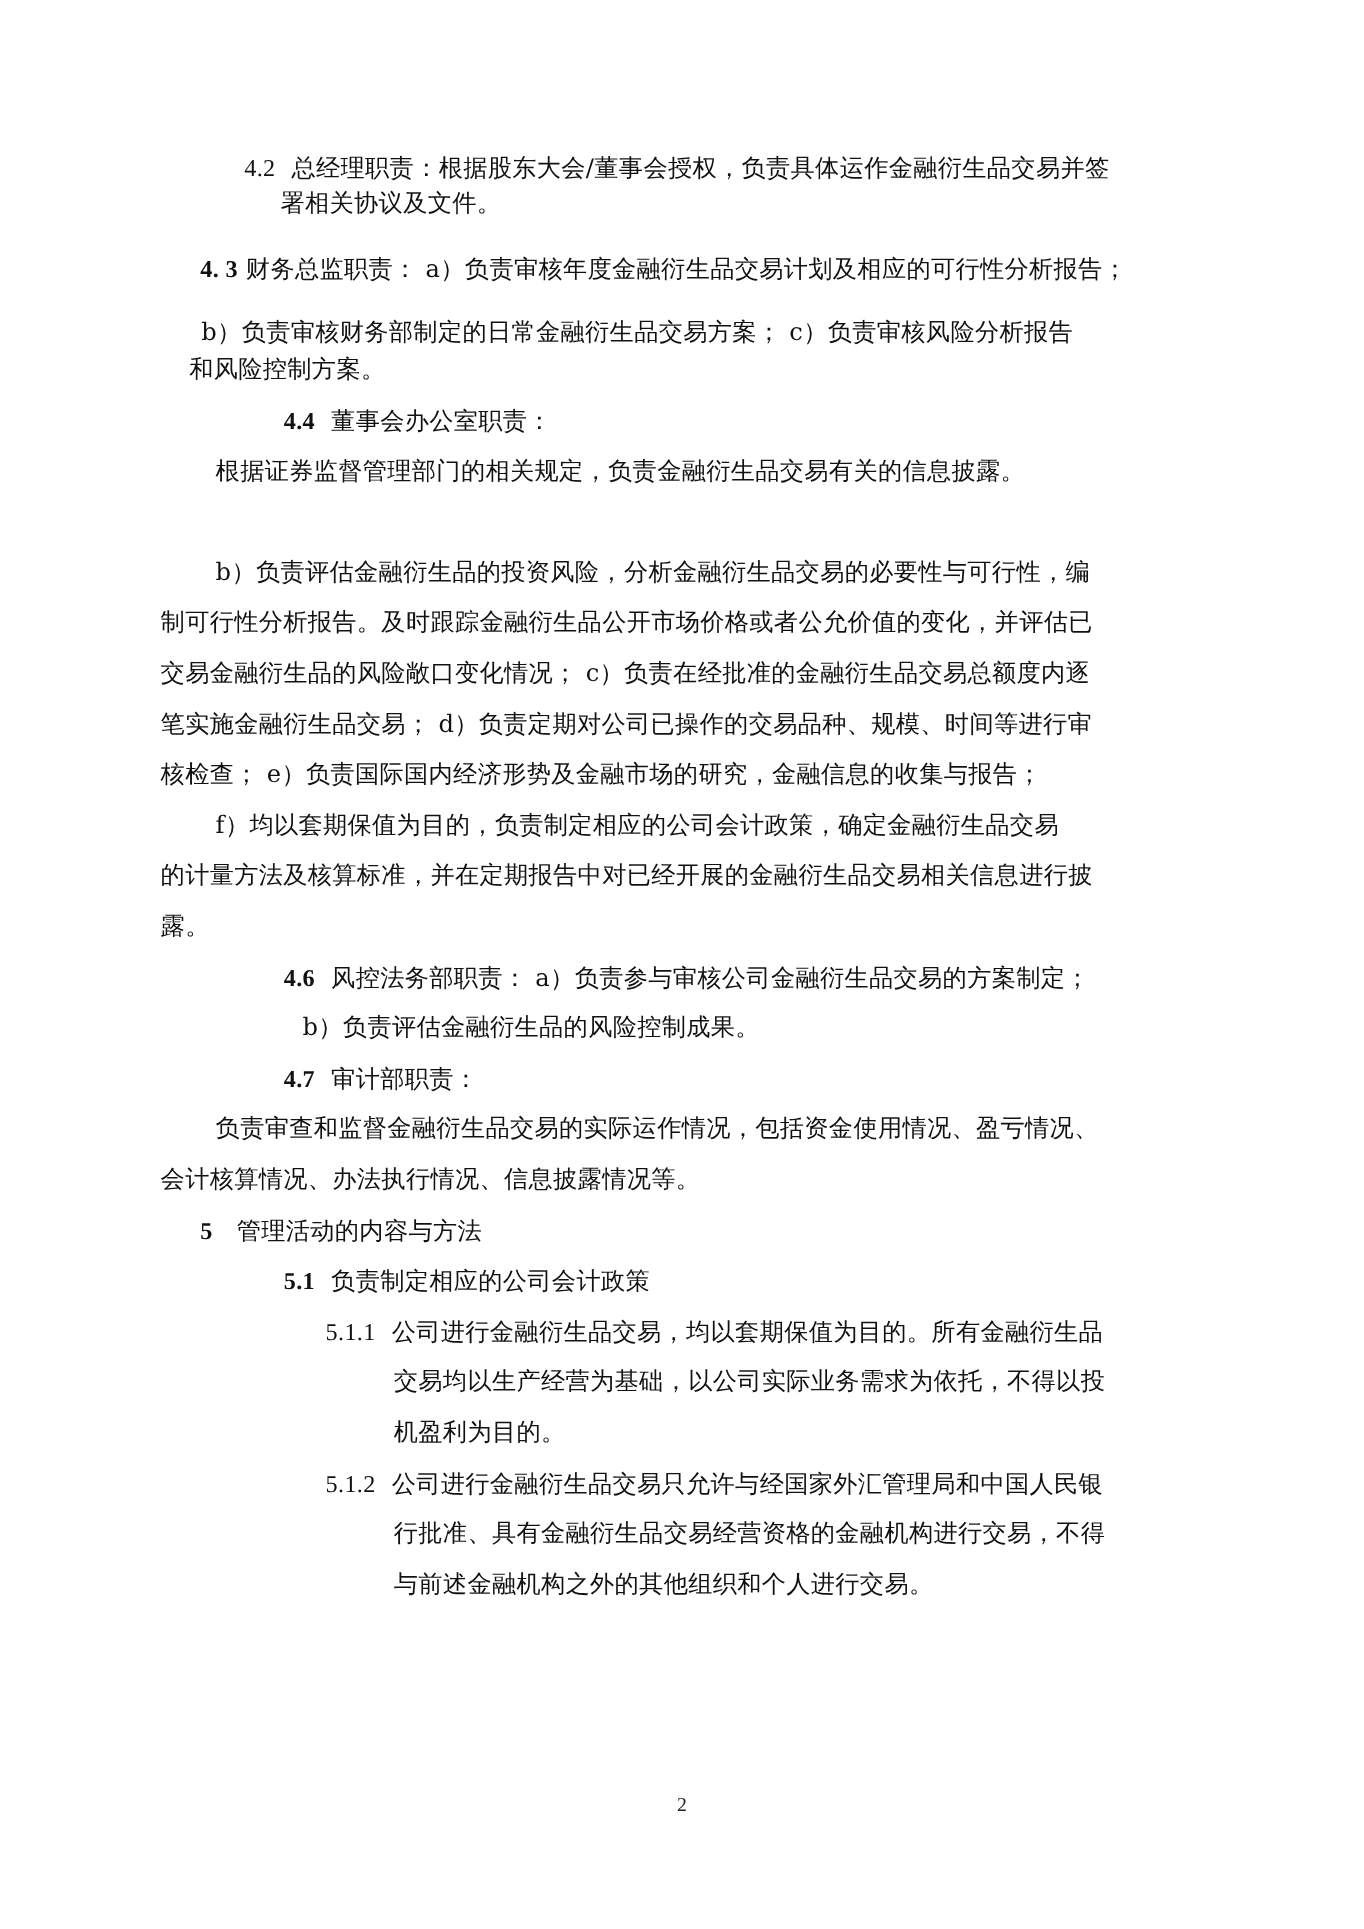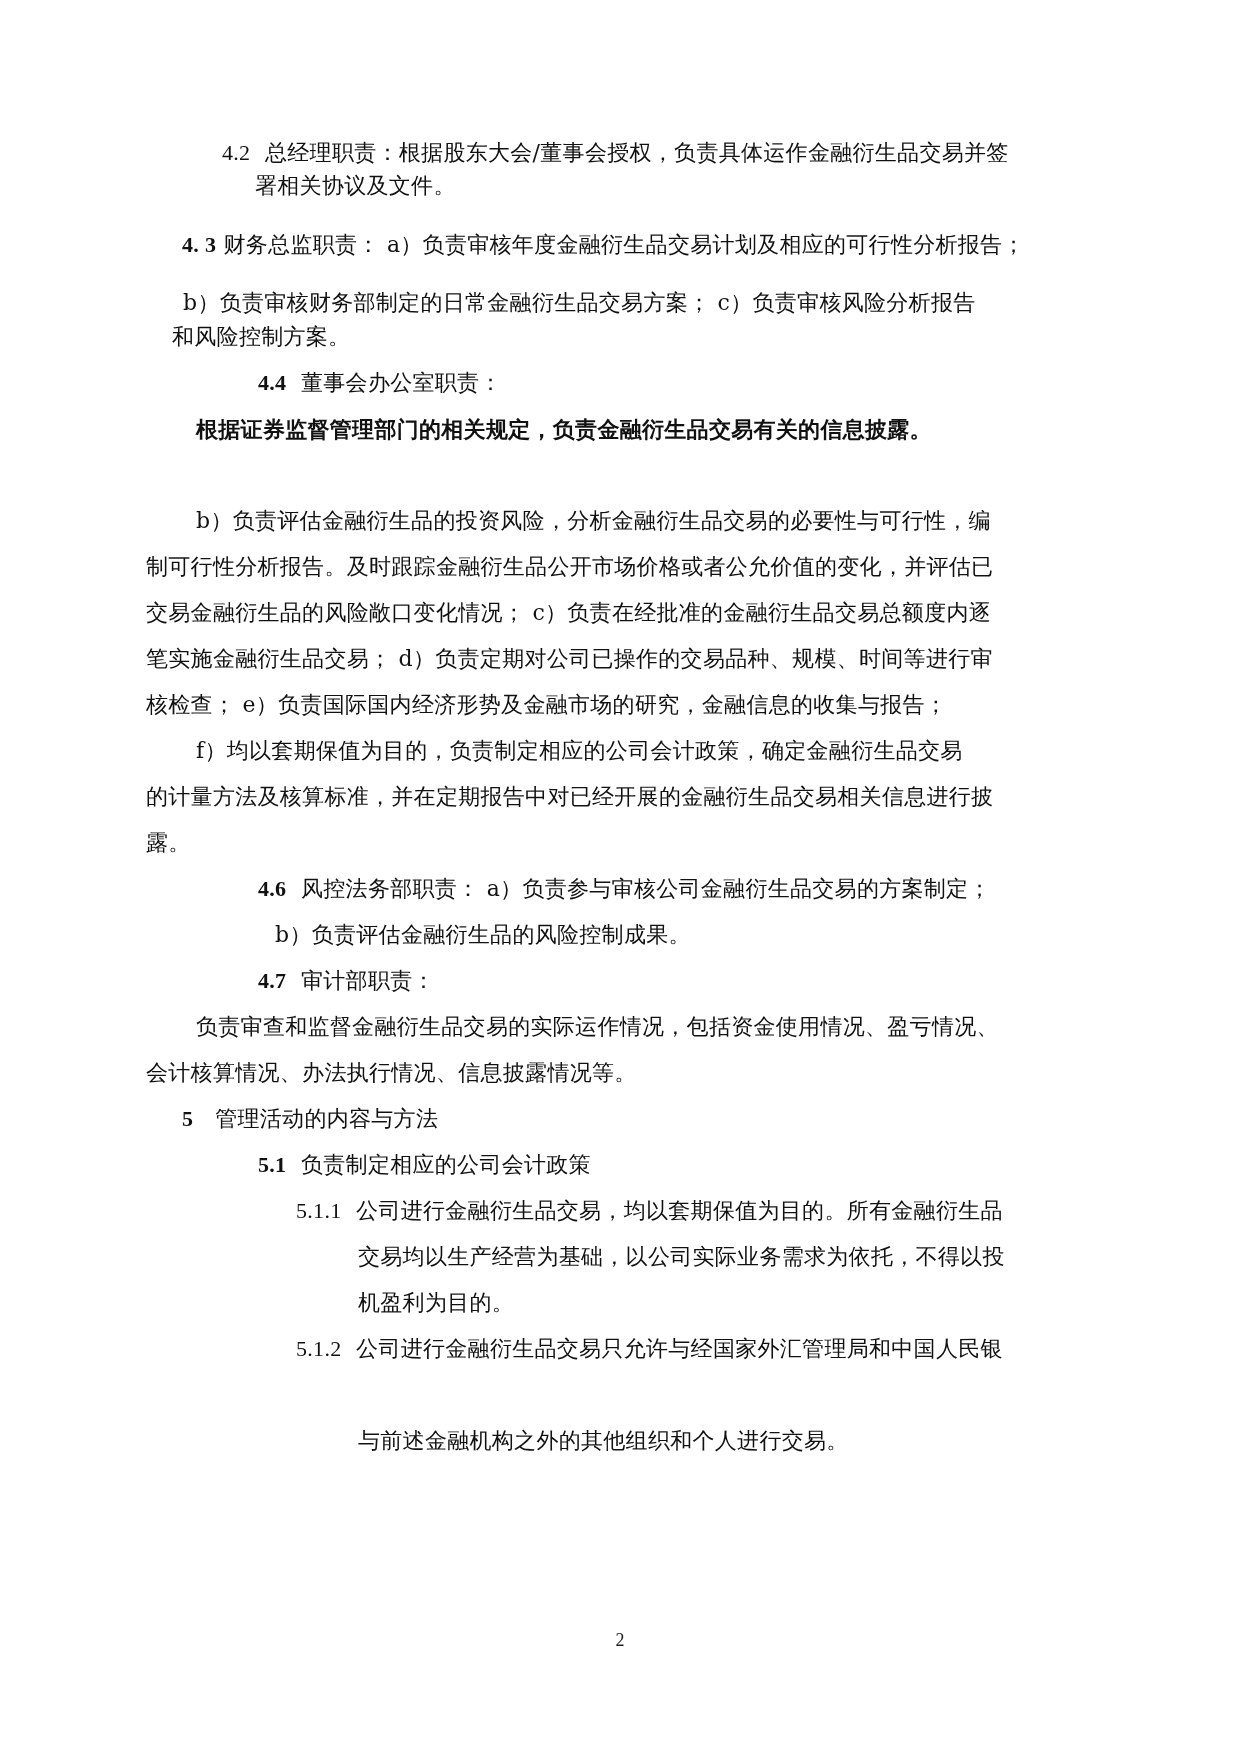--- a/index.html
+++ b/index.html
@@ -57,21 +57,21 @@
     <span class="num bold">4. 3</span>
     <span>财务总监职责：  a）负责审核年度金融衍生品交易计划及相应的可行性分析报告；</span>
   </div>
   <div class="line" style="left:183px; top:276px;margin-top:12px;">b）负责审核财务部制定的日常金融衍生品交易方案；  c）负责审核风险分析报告</div>
   <div class="line" style="left:172px; top:322px;">和风险控制方案。</div>
 
   <div class="line" style="left:222px; top:368px;">
     <span class="num bold">4.4</span>&nbsp;
     <span>董事会办公室职责：</span>
   </div>
-  <div class="line" style="left:196px; top:414px;font-weight:bold;">根据证券监督管理部门的相关规定，负责金融衍生品交易有关的信息披露。</div>
+  <div class="line" style="left:196px; top:414px;">根据证券监督管理部门的相关规定，负责金融衍生品交易有关的信息披露。</div>
 
   <div class="line" style="left:196px; top:506px;">b）负责评估金融衍生品的投资风险，分析金融衍生品交易的必要性与可行性，编</div>
   <div class="line" style="left:146px; top:552px;">制可行性分析报告。及时跟踪金融衍生品公开市场价格或者公允价值的变化，并评估已</div>
   <div class="line" style="left:146px; top:598px;">交易金融衍生品的风险敞口变化情况；  c）负责在经批准的金融衍生品交易总额度内逐</div>
   <div class="line" style="left:146px; top:644px;">笔实施金融衍生品交易；  d）负责定期对公司已操作的交易品种、规模、时间等进行审</div>
   <div class="line" style="left:146px; top:690px;">核检查；  e）负责国际国内经济形势及金融市场的研究，金融信息的收集与报告；</div>
   <div class="line" style="left:196px; top:736px;">f）均以套期保值为目的，负责制定相应的公司会计政策，确定金融衍生品交易</div>
   <div class="line" style="left:146px; top:782px;">的计量方法及核算标准，并在定期报告中对已经开展的金融衍生品交易相关信息进行披</div>
   <div class="line" style="left:146px; top:828px;">露。</div>
 
@@ -102,16 +102,17 @@
     <span class="num">5.1.1</span>&nbsp;
     <span>公司进行金融衍生品交易，均以套期保值为目的。所有金融衍生品</span>
   </div>
   <div class="line" style="left:358px; top:1242px;">交易均以生产经营为基础，以公司实际业务需求为依托，不得以投</div>
   <div class="line" style="left:358px; top:1288px;">机盈利为目的。</div>
 
   <div class="line" style="left:296px; top:1334px;">
     <span class="num">5.1.2</span>&nbsp;
     <span>公司进行金融衍生品交易只允许与经国家外汇管理局和中国人民银</span>
   </div>
+  <div class="line" style="left:358px; top:1380px;">行批准、具有金融衍生品交易经营资格的金融机构进行交易，不得</div>
   <div class="line" style="left:358px; top:1426px;">与前述金融机构之外的其他组织和个人进行交易。</div>
 
   <div class="page-number">2</div>
 </div>
 
 </body></html>

